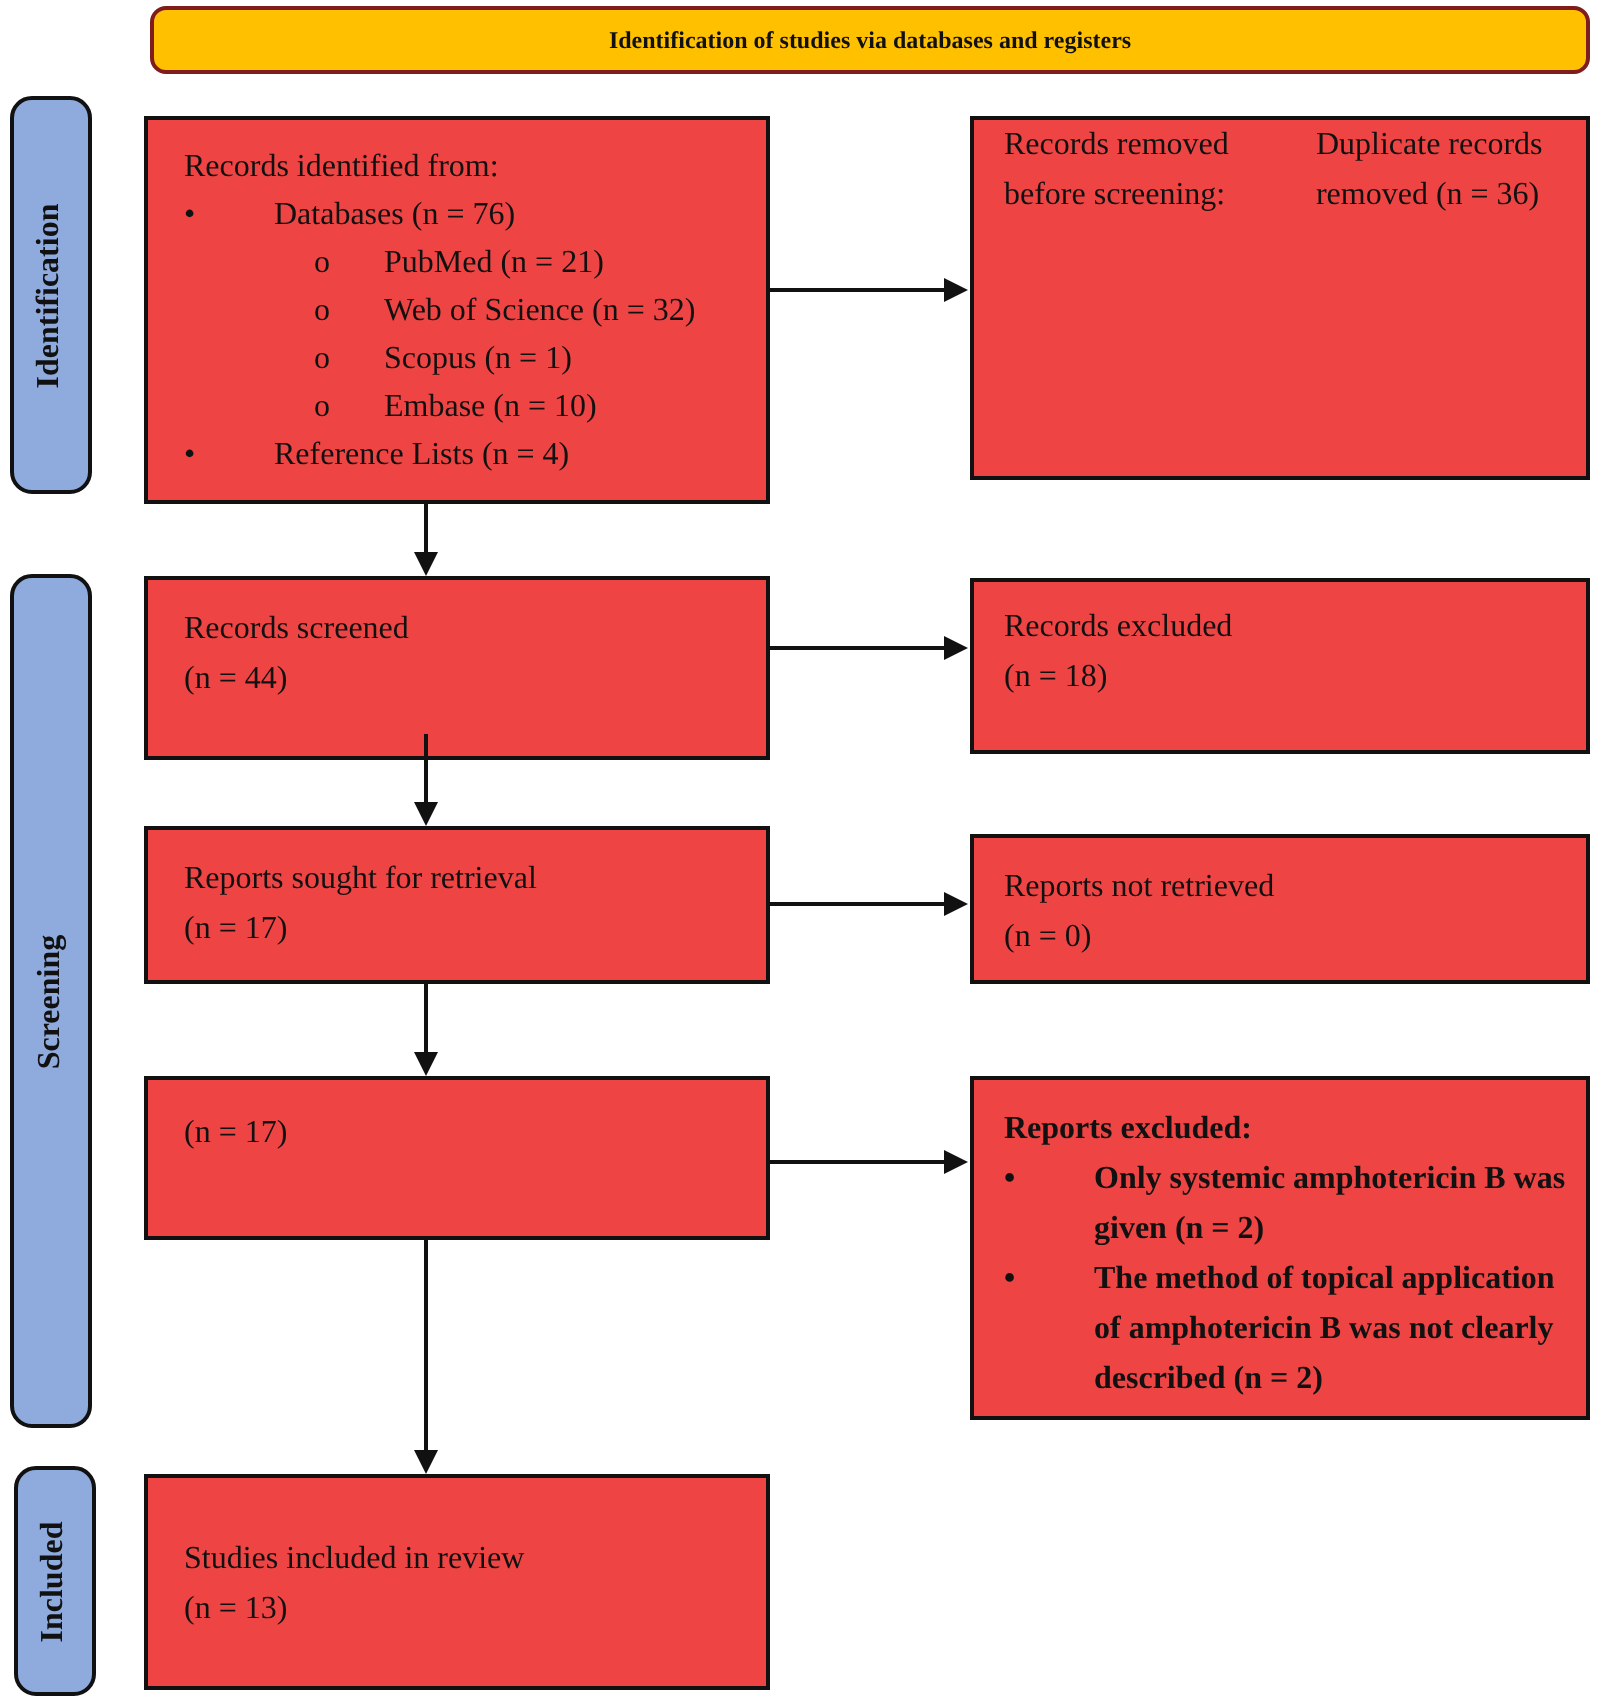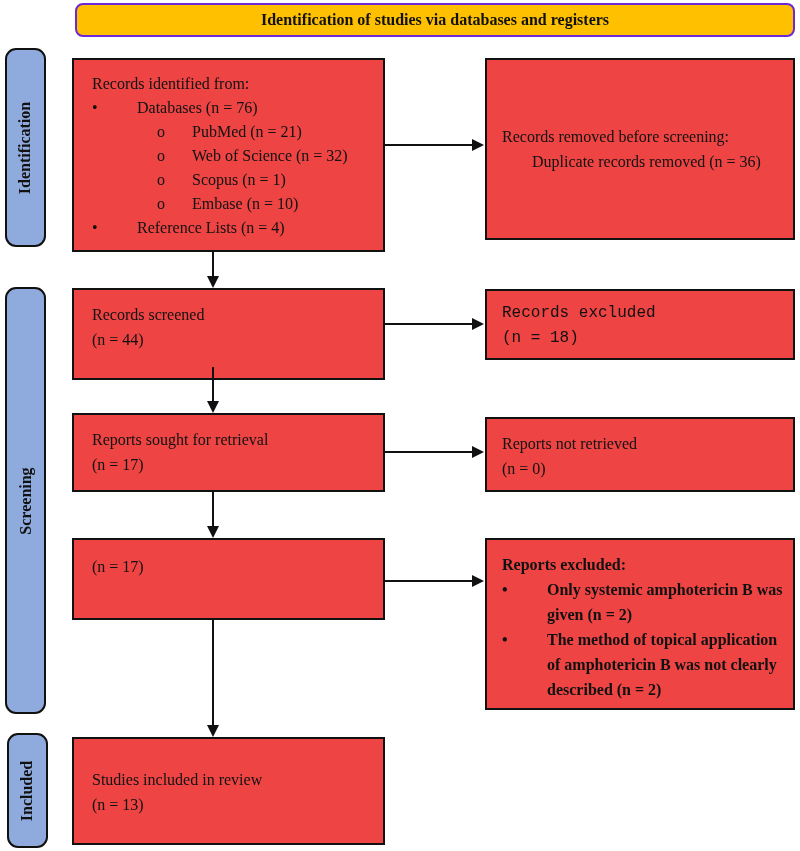--- a/index.html
+++ b/index.html
@@ -2,44 +2,44 @@
 <html><head>
 <meta charset="utf-8">
 <style>
   html,body { margin:0; padding:0; background:#ffffff; }
   .canvas {
     position:relative; width:800px; height:851px; background:#ffffff;
     font-family:"Liberation Serif", serif; color:#111111;
   }
   .banner {
     position:absolute; left:75px; top:3px; width:720px; height:34px;
-    background:#FFC000; border:2px solid #6d28d9; border-radius:8px;
+    background:#FFC000; border:2px solid #7f1d1d; border-radius:8px;
     display:flex; align-items:center; justify-content:center;
-    font-weight:bold; font-size:16px; box-sizing:border-box;
+    font-weight:bold; font-size:12px; box-sizing:border-box;
   }
   .stage {
     position:absolute; background:#8FAADC; border:2px solid #111111; border-radius:11px;
     display:flex; align-items:center; justify-content:center; box-sizing:border-box;
   }
   .stage span { transform:rotate(-90deg); white-space:nowrap; font-weight:bold; font-size:16px; }
   .stage-identification { left:5px;  top:48px;  width:41px; height:199px; }
   .stage-screening      { left:5px;  top:287px; width:41px; height:427px; }
   .stage-included       { left:7px;  top:733px; width:41px; height:115px; }
 
   .box {
     position:absolute; background:#ef4444; border:2px solid #111111;
     box-sizing:border-box; font-size:16px; line-height:25px;
   }
   .box-identified    { left:72px;  top:58px;  width:313px; height:194px; padding:12px 8px 0 18px; line-height:24px; }
   .box-screened      { left:72px;  top:288px; width:313px; height:92px;  padding:12px 8px 0 18px; }
   .box-sought        { left:72px;  top:413px; width:313px; height:79px;  padding:12px 8px 0 18px; }
   .box-assessed      { left:72px;  top:538px; width:313px; height:82px;  padding:14px 8px 0 18px; }
   .box-included      { left:72px;  top:737px; width:313px; height:108px; padding:28px 8px 0 18px; }
-  .box-removed       { left:485px; top:58px;  width:310px; height:182px; display:flex; flex-direction:column; justify-content:center; padding:0 8px 0 15px; }
-  .box-excl-records  { left:485px; top:289px; width:310px; height:71px;  padding:10px 8px 0 15px;font-family:Liberation Mono, monospace; }
+  .box-removed       { left:485px; top:58px;  width:310px; height:182px; display:flex; justify-content:center; padding:0 8px 0 15px; }
+  .box-excl-records  { left:485px; top:289px; width:310px; height:88px;  padding:10px 8px 0 15px; }
   .box-not-retrieved { left:485px; top:417px; width:310px; height:75px;  padding:12px 8px 0 15px; }
   .box-excl-reports  { left:485px; top:538px; width:310px; height:172px; padding:12px 10px 0 15px;font-weight:bold; }
 
   .indent2 { padding-left:30px; }
   .row { display:flex; align-items:flex-start; }
   .row .marker { flex:0 0 auto; }
   .lvl1 .marker { width:45px; }
   .lvl2 { margin-left:65px; }
   .lvl2 .marker { width:35px; }
   .row .txt { flex:1 1 auto; }

